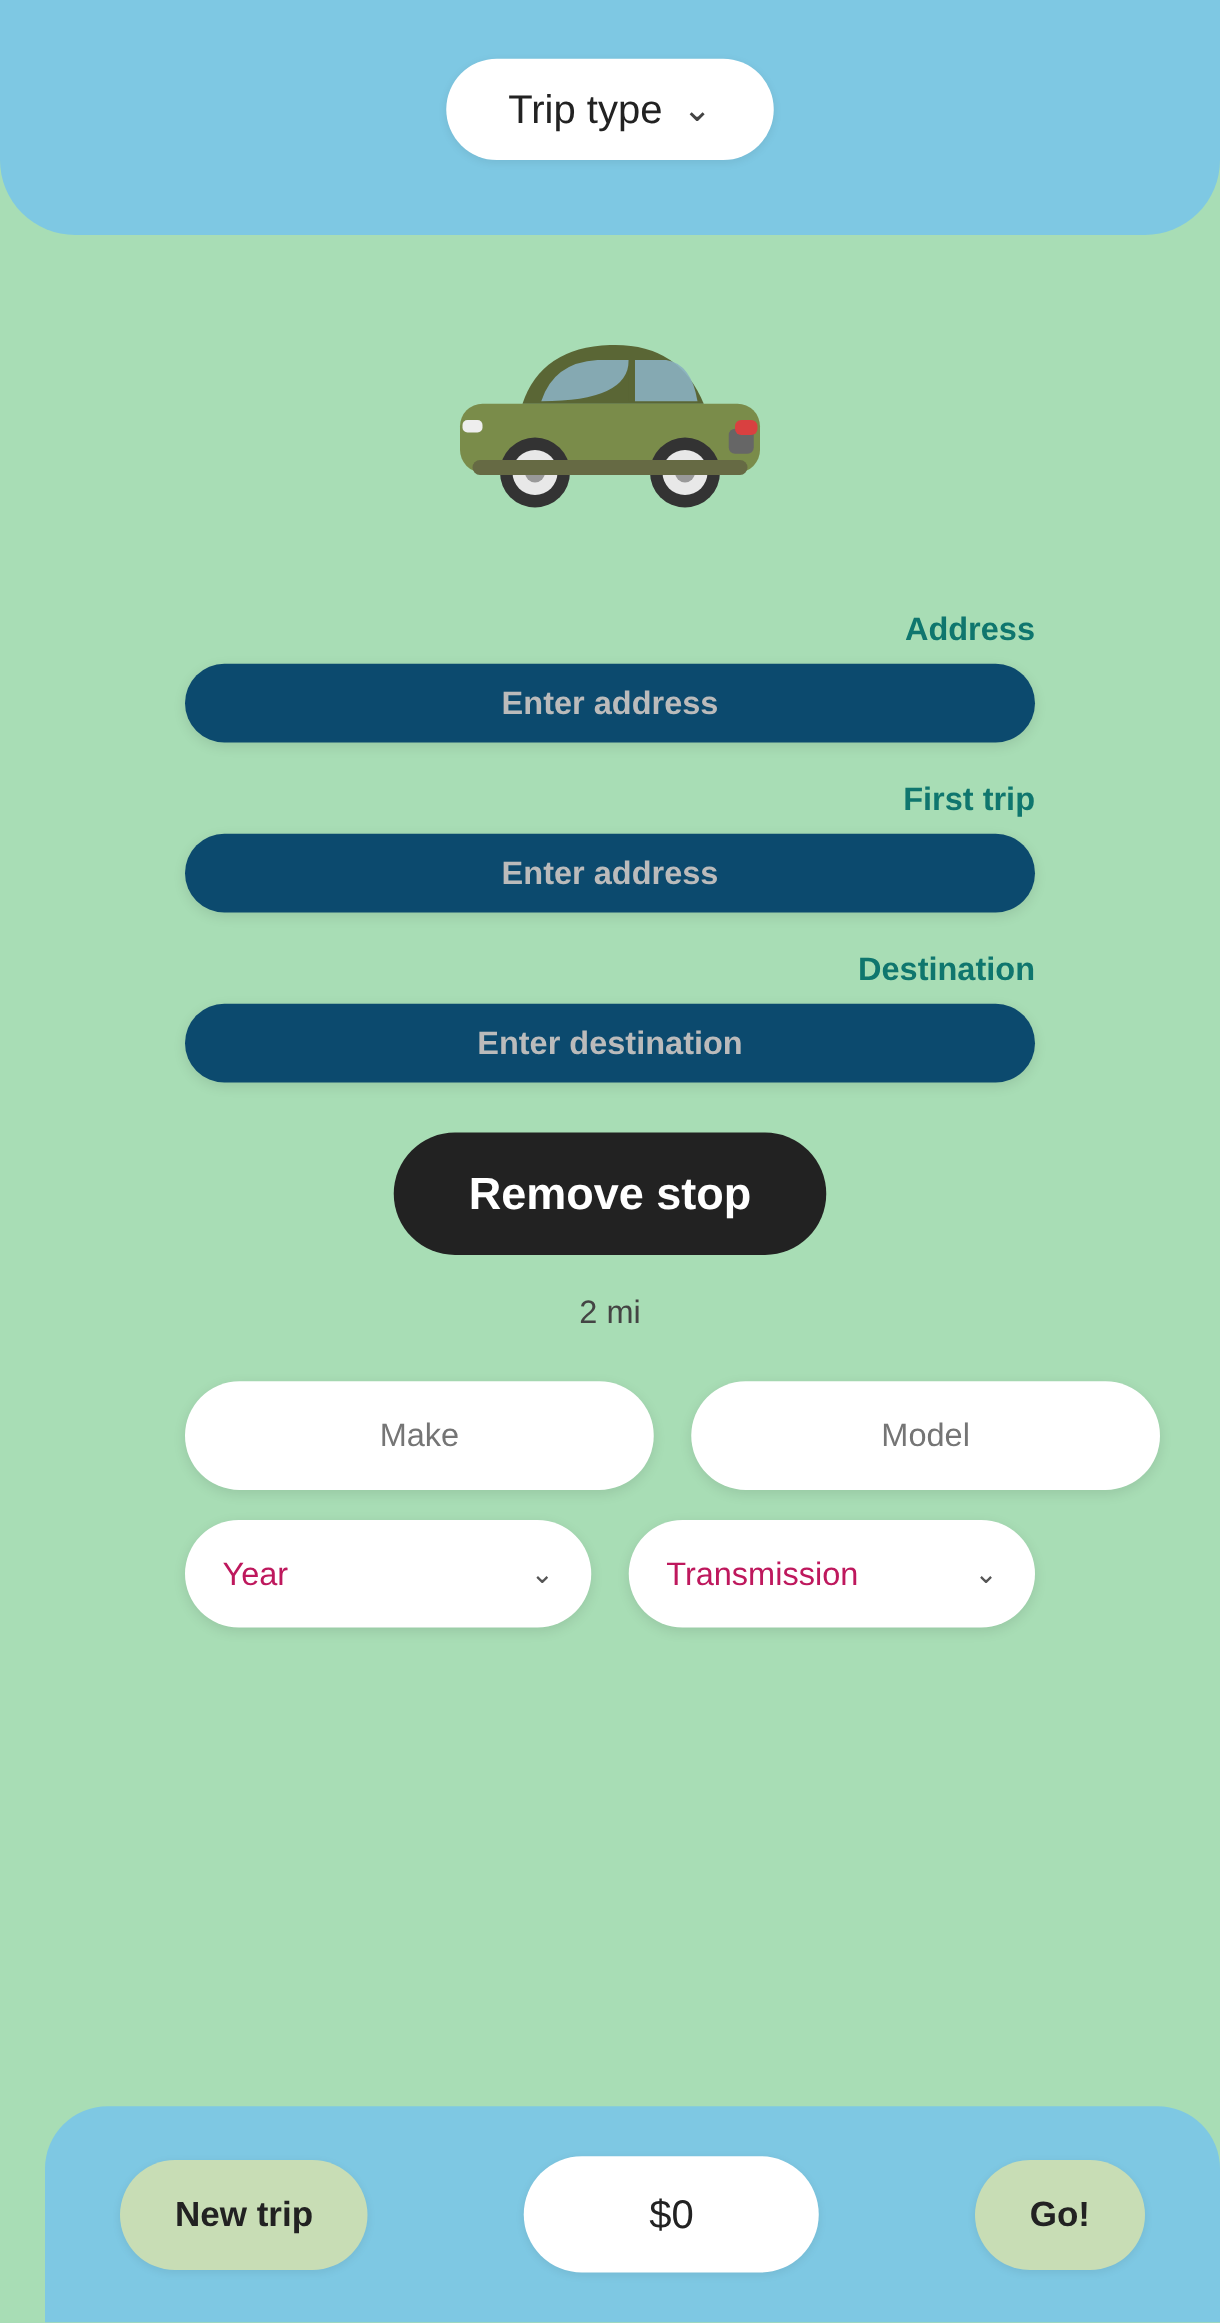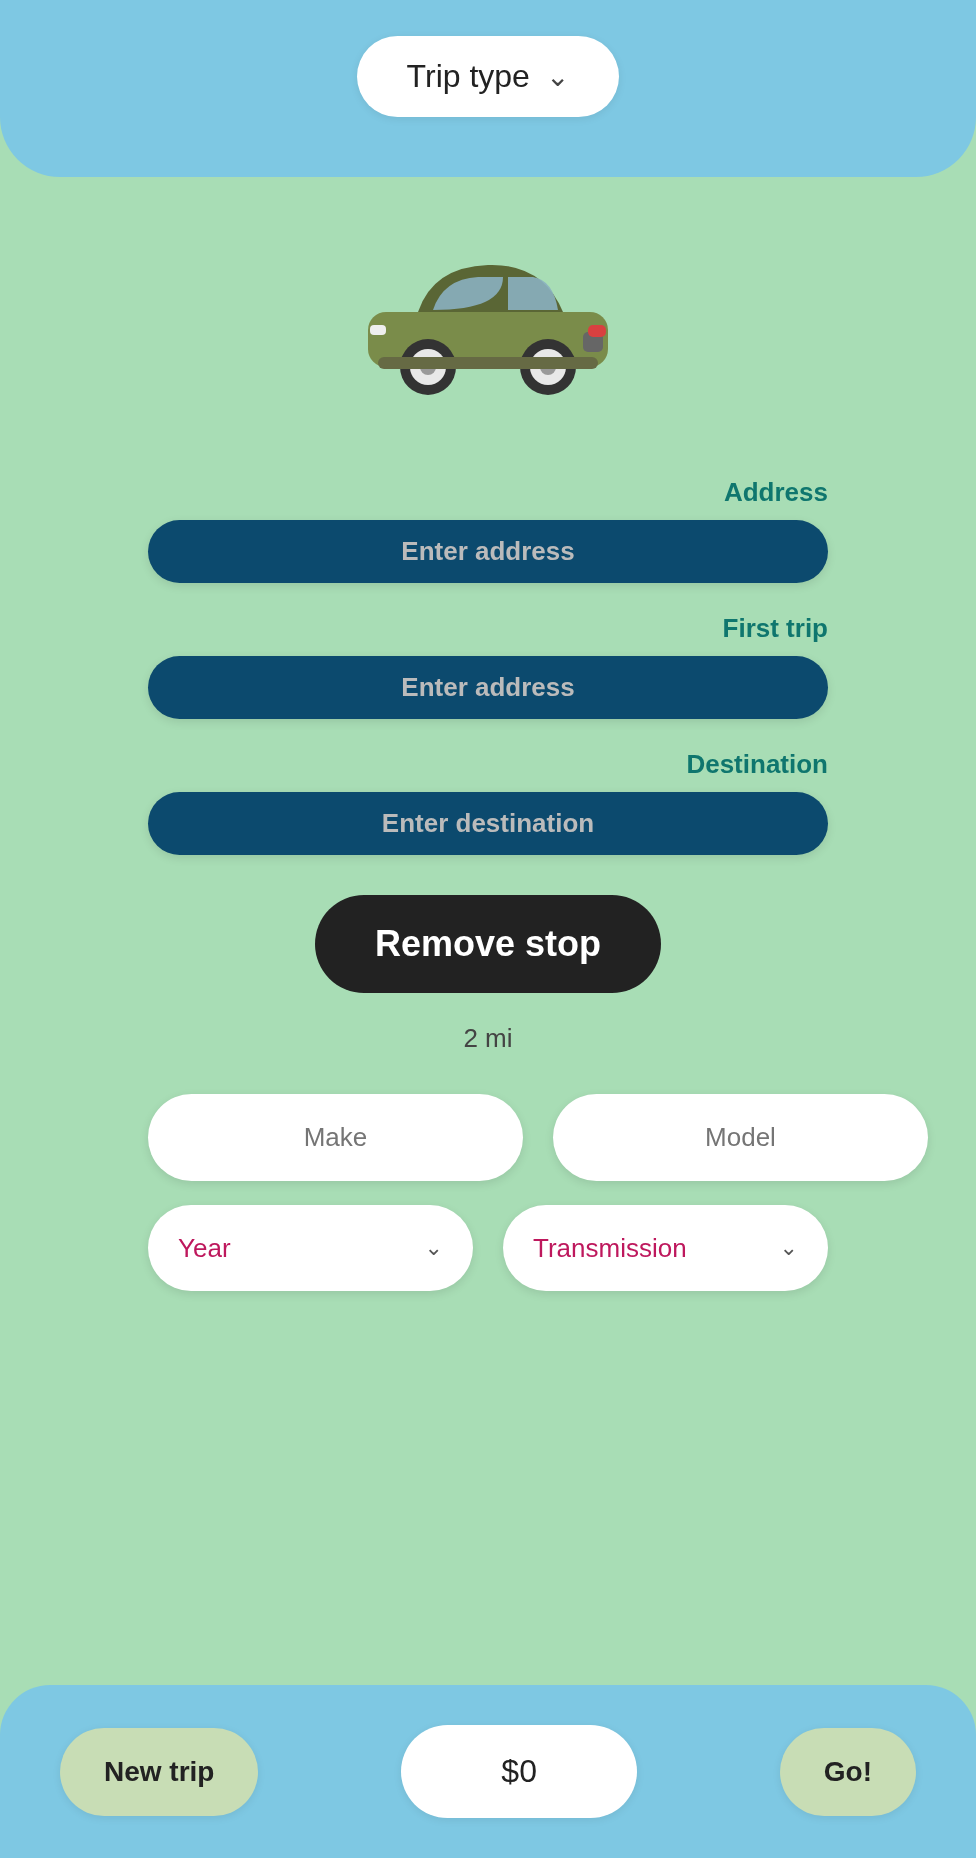--- a/index.html
+++ b/index.html
@@ -13,21 +13,21 @@
       display: flex;
       flex-direction: column;
       position: relative;
       overflow-x: hidden;
     }
 
     
     .header {
       background: #7ec8e3;
       width: 100%;
-      padding: 36px 0 60px 0;
+      padding: 47px 0 60px 0;
       display: flex;
       justify-content: center;
       align-items: center;
       border-radius: 0 0 60px 60px;
       position: relative;
       z-index: 1;
     }
 
     .trip-type-btn {
       background: white;
@@ -182,20 +182,21 @@
 
     
     .footer {
       background: #7ec8e3;
       border-radius: 50px 50px 0 0;
       padding: 40px 60px;
       display: flex;
       justify-content: space-between;
       align-items: center;
       margin-top: auto;
+      margin-left: 36px;
     }
 
     .footer-new-trip {
       background: #c8ddb5;
       border: none;
       border-radius: 50px;
       padding: 28px 44px;
       font-size: 28px;
       font-weight: 600;
       color: #222;

